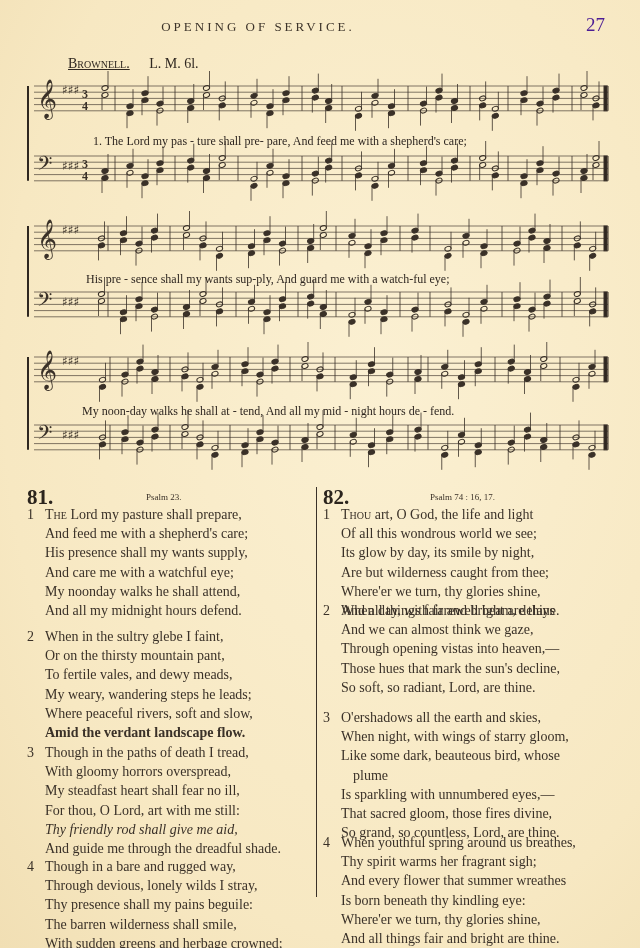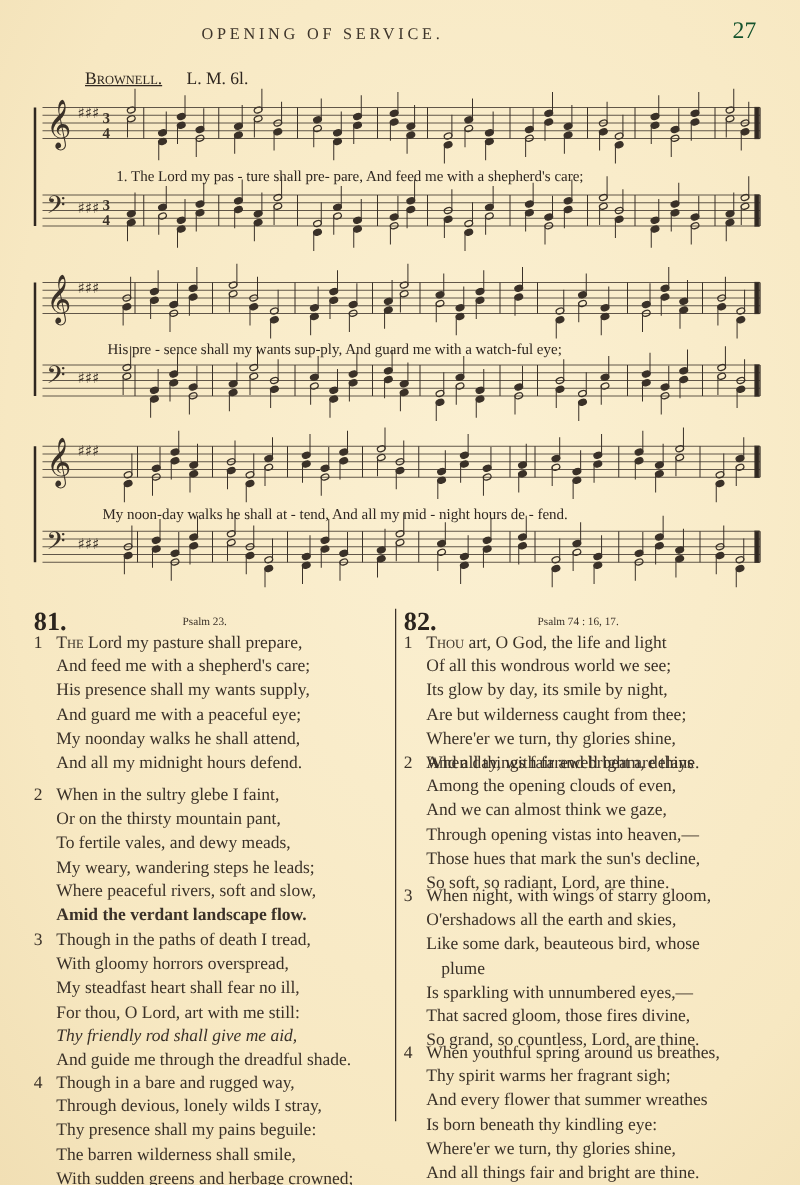--- a/index.html
+++ b/index.html
@@ -2,21 +2,21 @@
 <html><head>
 <meta charset="utf-8">
 <style>
   html,body{margin:0;padding:0;}
   body{width:640px;height:948px;background:#f9ecc8;position:relative;overflow:hidden;
        font-family:"Liberation Serif","DejaVu Serif",serif;color:#3a3128;}
   .page{position:absolute;inset:0;background:
         radial-gradient(ellipse at 60% 40%, #fbf0d2 0%, #f7e8c2 70%, #f1dfb4 100%);}
   .running-head{position:absolute;top:19px;left:0;width:516px;text-align:center;
        font-size:13px;letter-spacing:3px;color:#3d342a;}
-  .page-num{position:absolute;top:14px;left:586px;font-size:19px;color:#14532d;}
+  .page-num{position:absolute;top:14px;left:586px;font-size:19px;color:#4c1d95;}
   .tune-title{position:absolute;top:56px;left:68px;font-size:14px;color:#2f2720;}
   .tune-title .sc{font-variant:small-caps;text-decoration:underline;}
   .tune-title .meter{margin-left:16px;}
   svg.music{position:absolute;left:0;top:0;}
   .lyric{position:absolute;font-size:12px;color:#2e2620;white-space:nowrap;}
   .hymn{position:absolute;font-size:14px;line-height:19.2px;color:#3a3128;}
   .hymn-num{position:absolute;font-weight:bold;font-size:21px;color:#2b241d;}
   .psalm-ref{position:absolute;font-size:9px;color:#3a3128;}
   .stanza{position:absolute;}
   .stanza .vnum{position:absolute;left:0;top:0;}
@@ -751,21 +751,21 @@
 <div class="lyric" style="left:82px;top:404px;">My   noon-day walks he  shall at - tend,   And  all   my  mid - night hours de - fend.</div>
 
 <div class="hymn-num" style="left:27px;top:485px;">81.</div>
 <div class="psalm-ref" style="left:146px;top:492px;">Psalm 23.</div>
 <div class="hymn" style="left:27px;top:505px;">
   <div class="stanza" style="top:0;" id="h0s0">
       <span class="vnum">1</span>
       <span class="line"><span class="sc">The </span>Lord my pasture shall prepare,</span>
       <span class="line" style="padding-left: 18px;">And feed me with a shepherd's care;</span>
       <span class="line" style="padding-left: 18px;">His presence shall my wants supply,</span>
-      <span class="line" style="padding-left: 18px;">And guard me with a peaceful eye;</span>
+      <span class="line" style="padding-left: 18px;">And care me with a watchful eye;</span>
       <span class="line" style="padding-left: 18px;">My noonday walks he shall attend,</span>
       <span class="line" style="padding-left: 18px;">And all my midnight hours defend.</span>
     </div>
   <div class="stanza" style="top:122px;" id="h0s1">
       <span class="vnum">2</span>
       <span class="line">When in the sultry glebe I faint,</span>
       <span class="line" style="padding-left: 18px;">Or on the thirsty mountain pant,</span>
       <span class="line" style="padding-left: 18px;">To fertile vales, and dewy meads,</span>
       <span class="line" style="padding-left: 18px;">My weary, wandering steps he leads;</span>
       <span class="line" style="padding-left: 18px;">Where peaceful rivers, soft and slow,</span>
@@ -800,30 +800,29 @@
       <span class="line"><span class="sc">Thou </span>art, O God, the life and light</span>
       <span class="line" style="padding-left: 18px;">Of all this wondrous world we see;</span>
       <span class="line" style="padding-left: 18px;">Its glow by day, its smile by night,</span>
       <span class="line" style="padding-left: 18px;">Are but wilderness caught from thee;</span>
       <span class="line" style="padding-left: 18px;">Where'er we turn, thy glories shine,</span>
       <span class="line" style="padding-left: 18px;">And all things fair and bright are thine.</span>
     </div>
   <div class="stanza" style="top:96px;" id="h1s1">
       <span class="vnum">2</span>
       <span class="line">When day, with farewell beam, delays</span>
-      <span class="line" style="padding-left: 18px;">Among the opening clouds of even,</span>
       <span class="line" style="padding-left: 18px;">And we can almost think we gaze,</span>
       <span class="line" style="padding-left: 18px;">Through opening vistas into heaven,—</span>
       <span class="line" style="padding-left: 18px;">Those hues that mark the sun's decline,</span>
       <span class="line" style="padding-left: 18px;">So soft, so radiant, Lord, are thine.</span>
     </div>
   <div class="stanza" style="top:203px;" id="h1s2">
       <span class="vnum">3</span>
+      <span class="line" style="padding-left: 18px;">O'ershadows all the earth and skies,</span>
       <span class="line">When night, with wings of starry gloom,</span>
-      <span class="line" style="padding-left: 18px;">O'ershadows all the earth and skies,</span>
       <span class="line" style="padding-left: 18px;">Like some dark, beauteous bird, whose</span>
       <span class="line" style="padding-left: 30px;">plume</span>
       <span class="line" style="padding-left: 18px;">Is sparkling with unnumbered eyes,—</span>
       <span class="line" style="padding-left: 18px;">That sacred gloom, those fires divine,</span>
       <span class="line" style="padding-left: 18px;">So grand, so countless, Lord, are thine.</span>
     </div>
   <div class="stanza" style="top:328px;" id="h1s3">
       <span class="vnum">4</span>
       <span class="line">When youthful spring around us breathes,</span>
       <span class="line" style="padding-left: 18px;">Thy spirit warms her fragrant sigh;</span>

